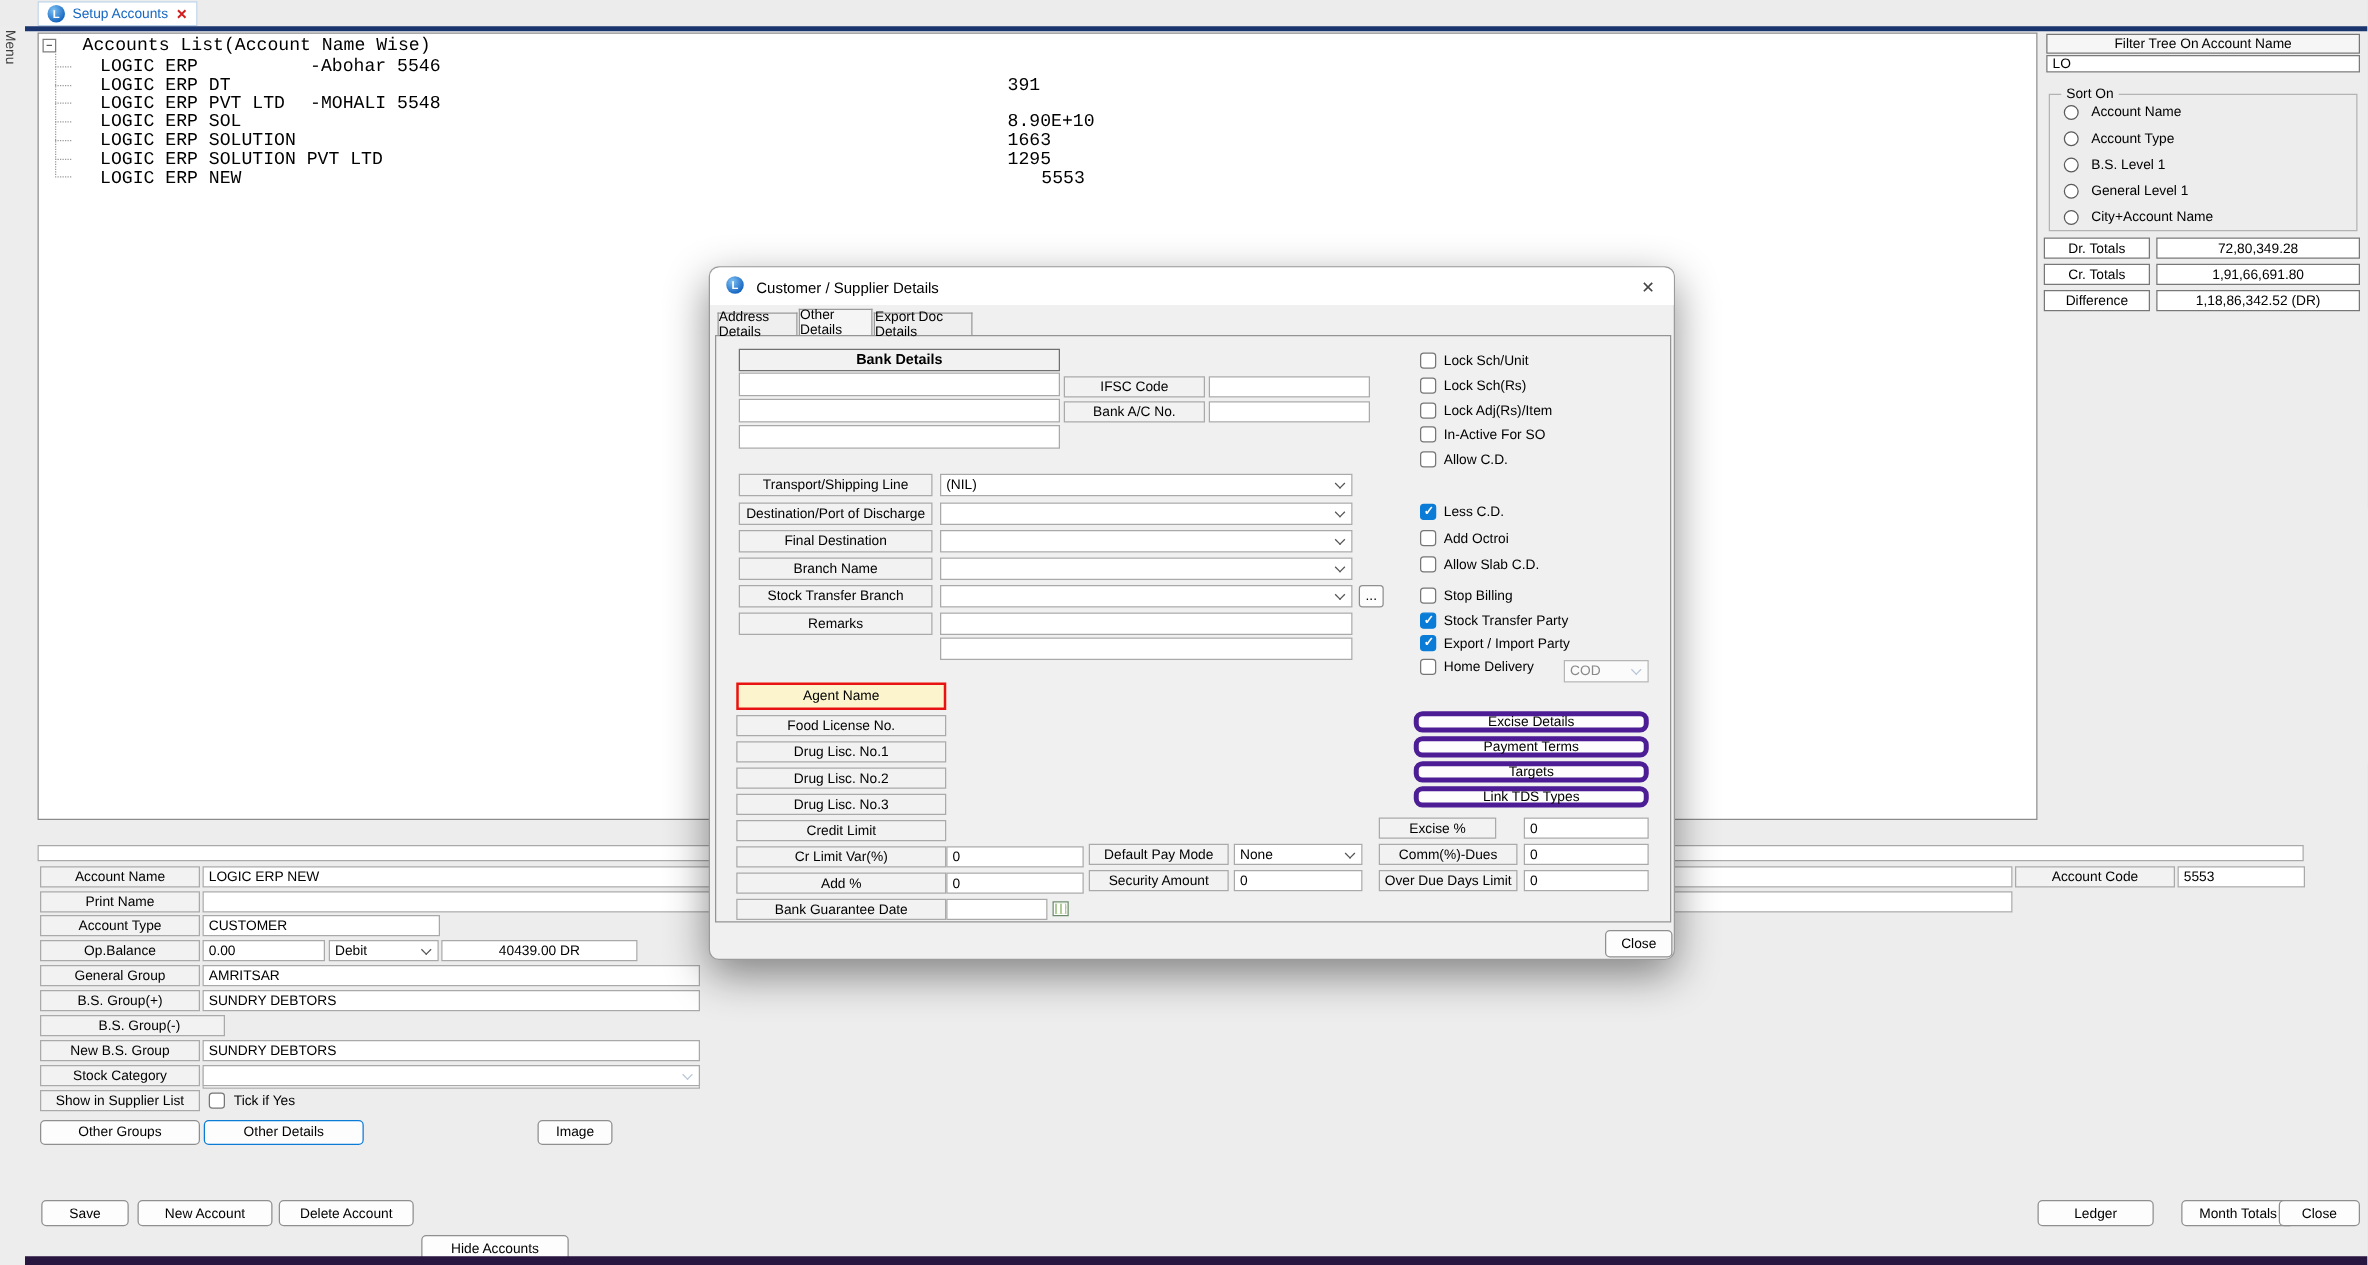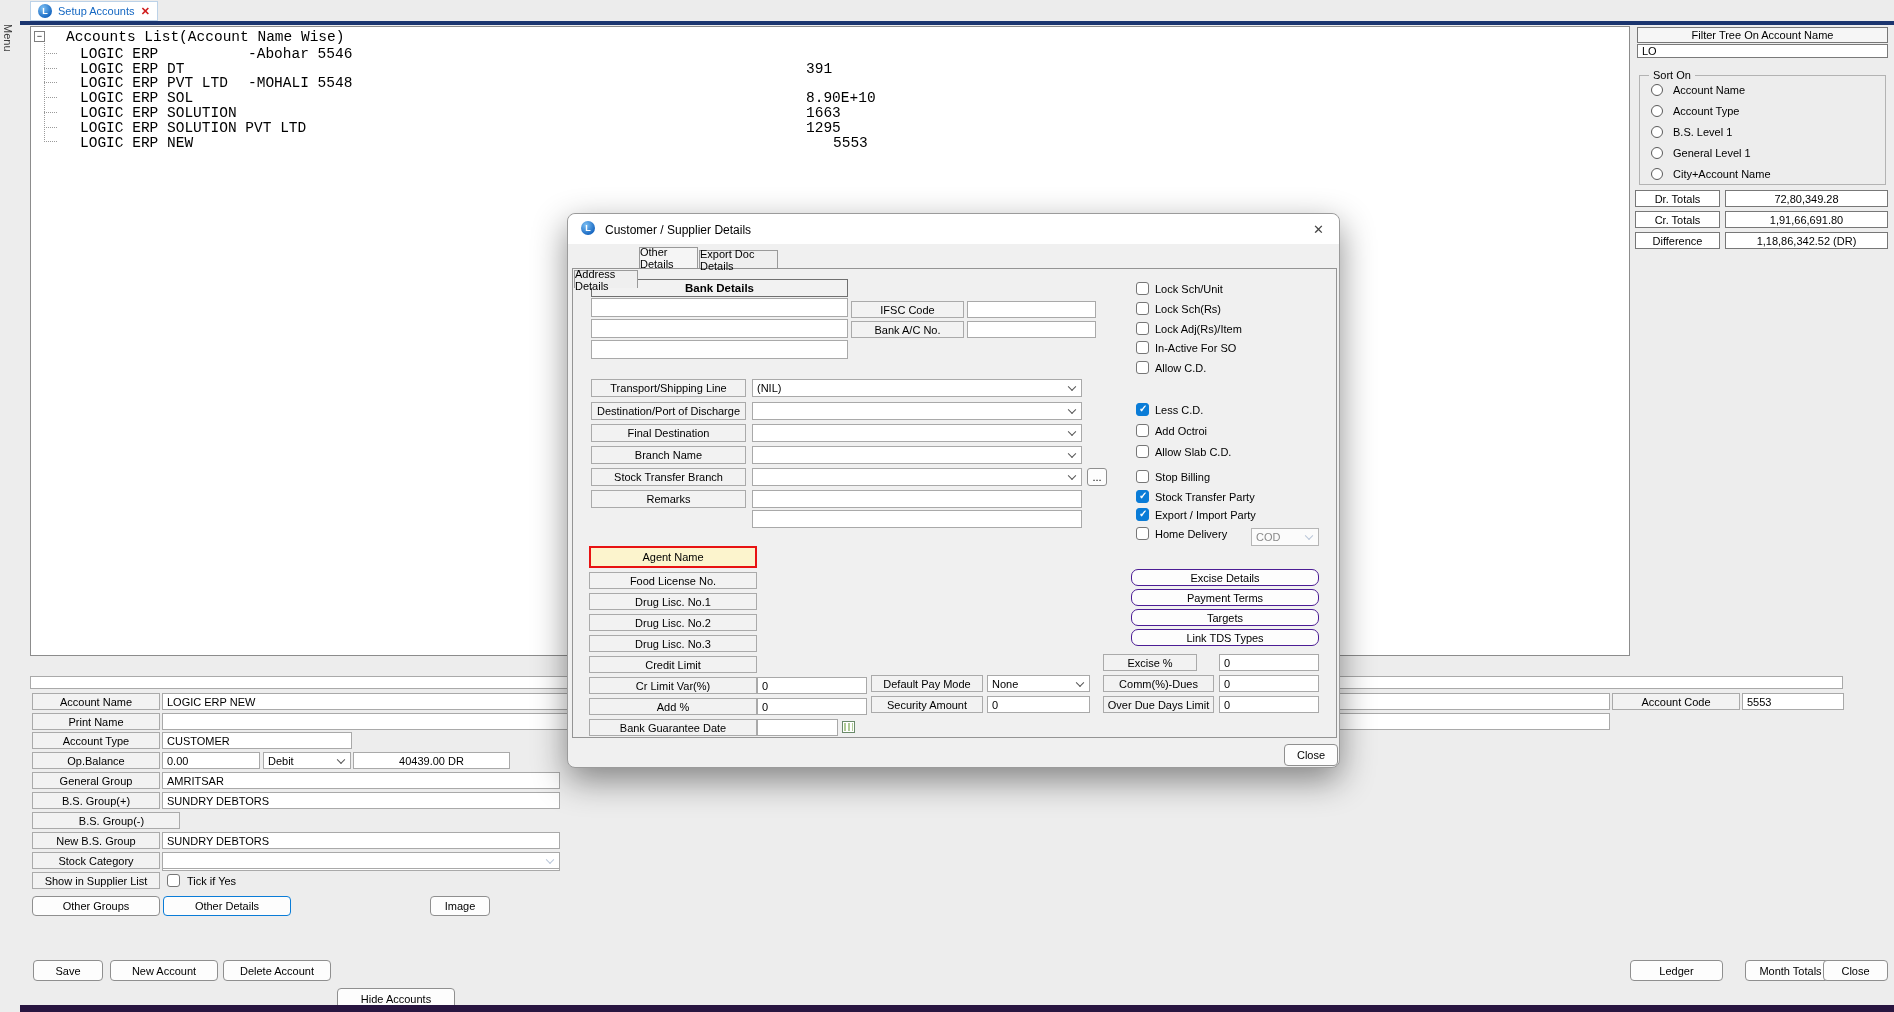--- a/index.html
+++ b/index.html
@@ -40,21 +40,21 @@
   .agent-label { position:absolute; left:21px; top:332px; width:168px; height:22px; background:#fcf4cd; border:2px solid #e81212; display:flex; align-items:center; justify-content:center; z-index:6; }
   .agent-box { position:absolute; left:189px; top:329px; width:348px; height:130px; border:3px solid #e81212; background:#fff; z-index:6; }
   .agent-combo { position:absolute; left:0; top:0; width:100%; height:22px; background:linear-gradient(#e7f1fb,#c8def4); border-bottom:2px solid #4a8ed2; }
   .agent-list { position:absolute; left:0; top:24px; right:0; bottom:0; background:#fff; overflow:hidden; }
   .agent-item { height:12.5px; line-height:12.5px; padding-left:3px; font-size:11px; }
   .cal { position:absolute; width:13px; height:12px; border:1px solid #6a8a6a; background:
         linear-gradient(#fff,#fff) , #fff; }
   .cal::after { content:""; position:absolute; inset:1px; background:
         repeating-linear-gradient(90deg,#9cbf7c 0 2px,#fff 2px 4px),
         repeating-linear-gradient(0deg,#9cbf7c 0 2px,#fff 2px 4px); opacity:.8; }
-  .rbtn { position:absolute; background:#fdfdfd; border:1px solid #4c1d95; border-radius:7px; display:flex; align-items:center; justify-content:center; }
+  .rbtn { position:absolute; background:#fdfdfd; border:4px solid #4c1d95; border-radius:7px; display:flex; align-items:center; justify-content:center; }
   .disabled-sel { color:#8a8a8a; background:#fbfbfb; }
 </style>
 </head>
 <body>
 
 <div class="app">
 
   <div class="tabbar">
     <div class="tab">
       <span class="logo">L</span>
@@ -178,21 +178,21 @@
   <div class="btn" style="left:1823px;top:960px;width:65px;height:21px;">Close</div>
 
   <div class="darkstrip"></div>
 
   <div class="dialog">
     <div class="dlg-title"></div>
     <span class="logo" style="position:absolute;left:13px;top:7px;">L</span>
     <span style="position:absolute;left:37px;top:9px;font-size:12px;">Customer / Supplier Details</span>
     <span style="position:absolute;left:745px;top:8px;font-size:13px;color:#444;">✕</span>
 
-    <div class="dtab" style="left:6px;width:64px;margin-top:20px;">
+    <div class="dtab" style="left:6px;width:64px;">
         <span>Address Details</span>
       </div>
     <div class="dtab active" style="left:71px;width:59px;">
         <span>Other Details</span>
       </div>
     <div class="dtab" style="left:131px;width:79px;">
         <span>Export Doc Details</span>
       </div>
     <div class="dlg-content"></div>
 

